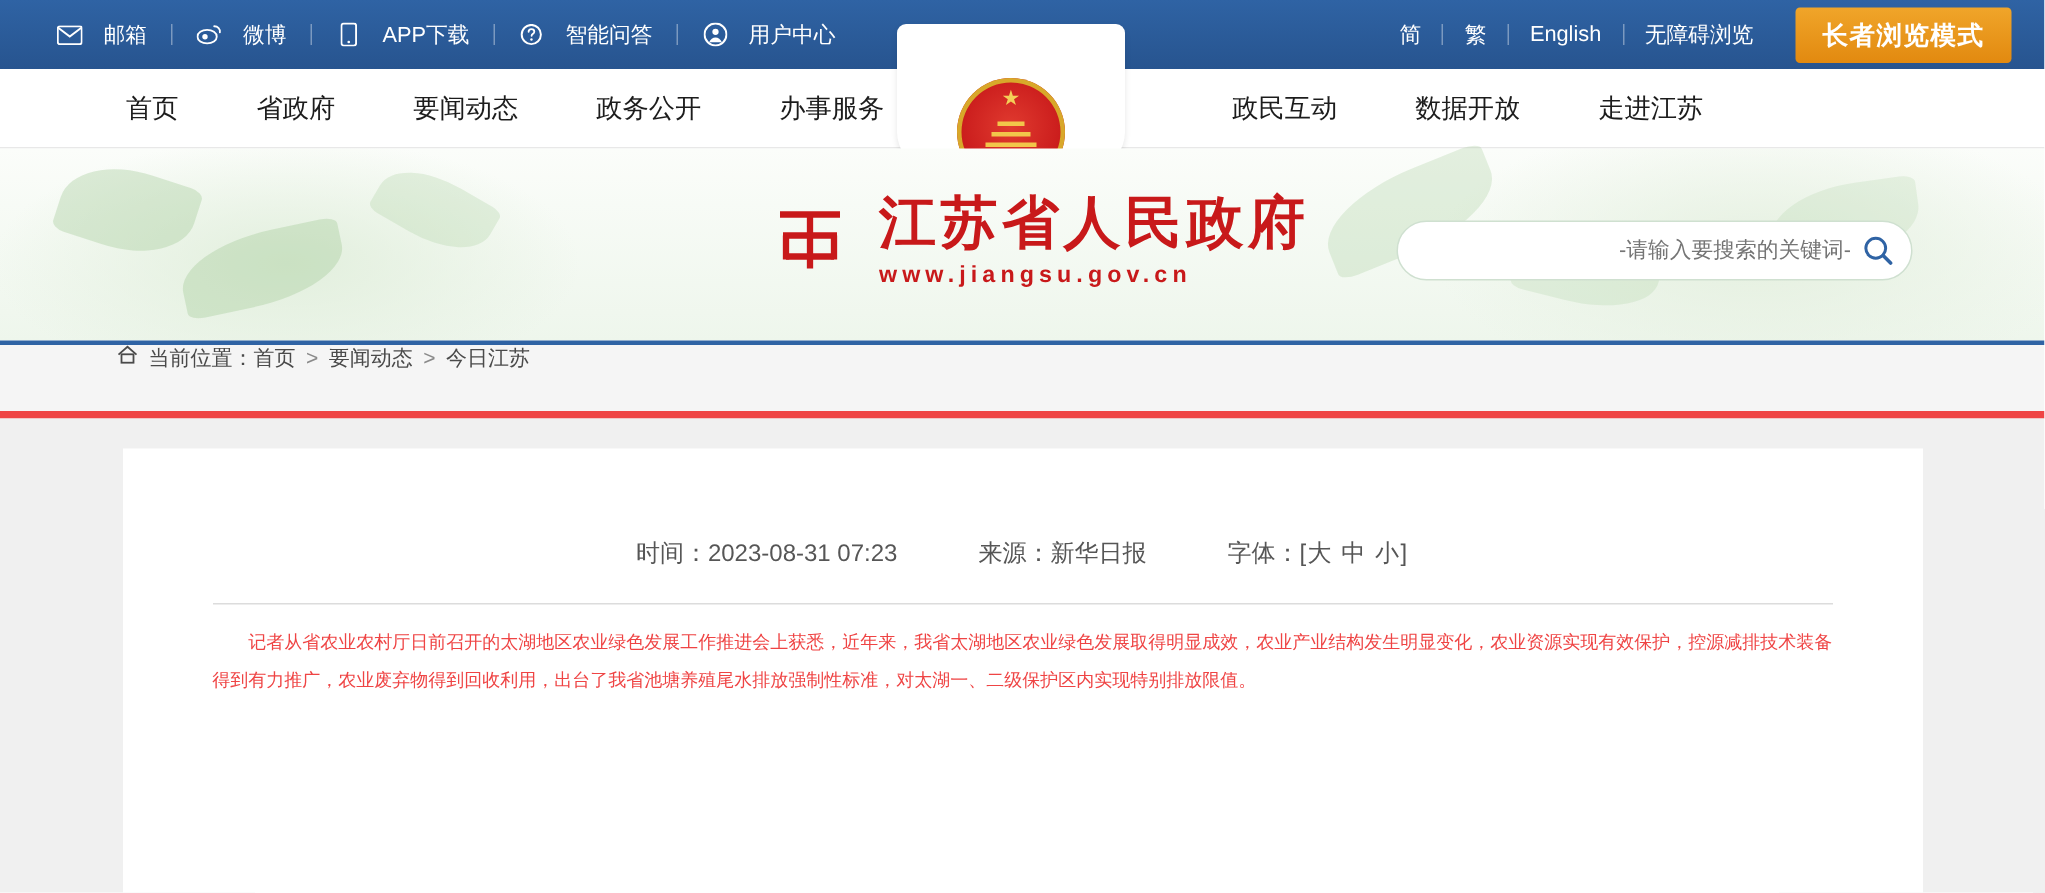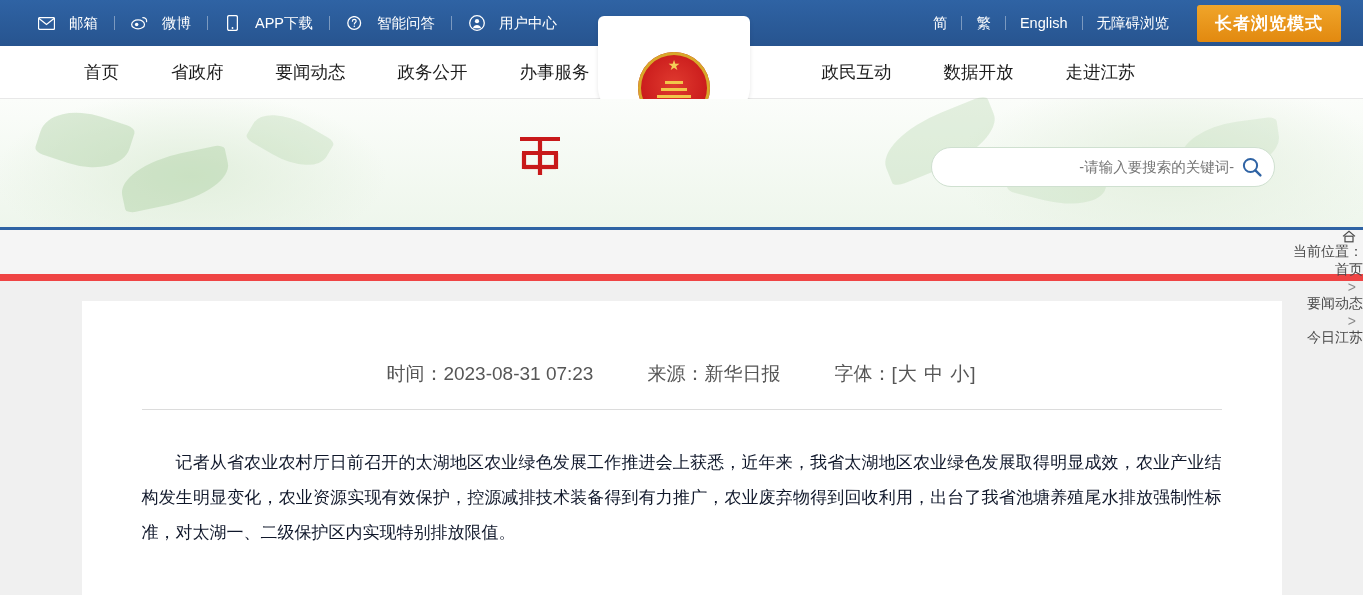--- a/index.html
+++ b/index.html
@@ -229,26 +229,25 @@
     align-items: center;
     justify-content: center;
     cursor: pointer;
   }
 
   
   .crumb-bar {
     height: 44px;
     background: #f5f5f5;
     display: flex;
-    align-items: flex-end;
+    align-items: flex-start;
     padding-left: 78px;
     font-size: 14px;
     color: #4a4a4a;
-    border-bottom: 7px solid #ef4444;
-    flex-direction: column;
+    border-bottom: 5px solid #ef4444;
   }
   .crumb-bar .home-icon { margin-right: 7px; display:inline-flex; }
   .crumb-sep { margin: 0 7px; color: #8a8a8a; }
   .crumb-link { color: #4a4a4a; }
 
   
   .content-wrap {
     background: #f0f0f0;
     height: 325px;
     padding-top: 20px;
@@ -270,34 +269,34 @@
     color: #1b1b1b;
     font-family: "Liberation Sans", sans-serif;
     letter-spacing: 0.5px;
   }
   .meta {
     margin-top: 26px;
     display: flex;
     justify-content: center;
     align-items: center;
     gap: 54px;
-    font-size: 19px;
+    font-size: 16px;
     color: #565656;
   }
   .meta .fs-sizes { letter-spacing: 1px; }
   .divider {
     margin: 22px 0 0 0;
     border-top: 1px solid #dcdcdc;
   }
   .body-text {
-    margin-top: 36px;
+    margin-top: 13px;
     font-family: "Liberation Serif", serif;
-    font-size: 17px;
+    font-size: 12px;
     line-height: 2.05;
-    color: #0f172a;
+    color: #ef4444;
     text-align: justify;
     text-indent: 2em;
   }
 </style>
 </head>
 <body>
 
 <div class="topbar">
   <div class="topbar-left">
 
@@ -408,20 +407,24 @@
           <path d="M8 10 H48"></path>
           <path d="M28 10 V46"></path>
           <path d="M10 24 H46"></path>
           <path d="M12 38 H26"></path>
           <path d="M30 38 H44"></path>
           <path d="M12 24 V40"></path>
           <path d="M44 24 V40"></path>
         </g>
       </svg>
     </span>
+    <span class="logo-texts">
+      <div class="cn">江苏省人民政府</div>
+      <div class="url">www.jiangsu.gov.cn</div>
+    </span>
   </div>
 
   <div class="search-box">
     <input type="text" placeholder="-请输入要搜索的关键词-" style="">
     <span class="search-btn">
       <svg width="22" height="22" viewBox="0 0 22 22">
         <circle cx="9.5" cy="9.5" r="6.6" fill="none" stroke="#2f63a4" stroke-width="2"></circle>
         <path d="M14.4 14.4 L19.4 19.4" stroke="#2f63a4" stroke-width="2.4" stroke-linecap="round"></path>
       </svg>
     </span>

